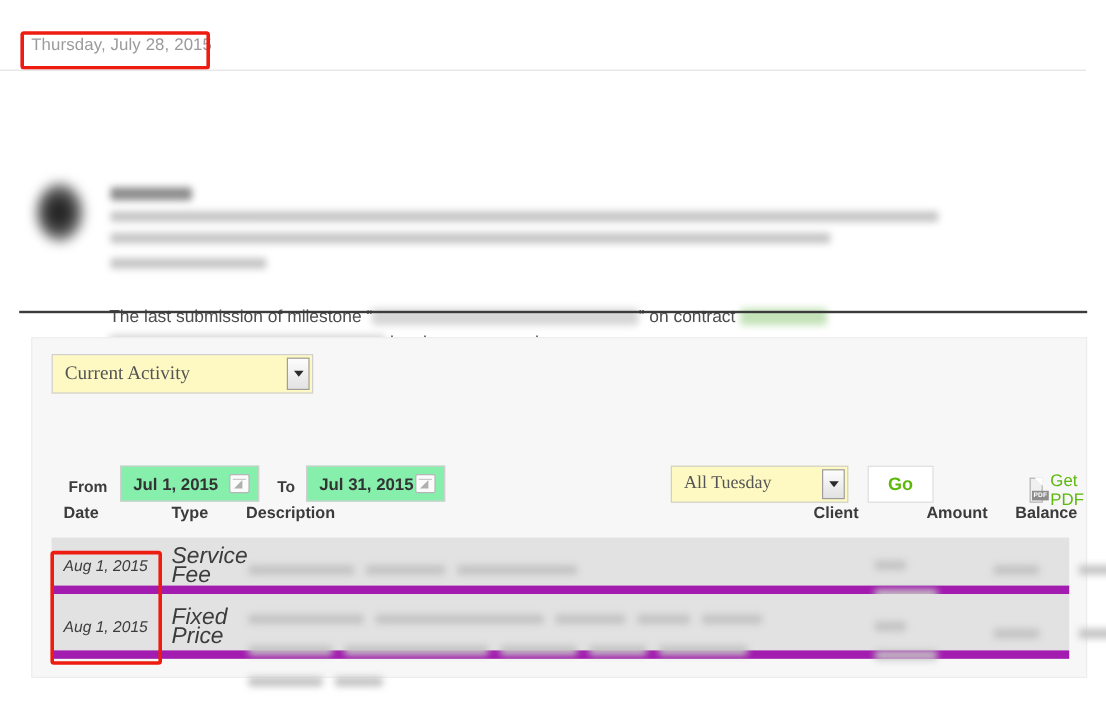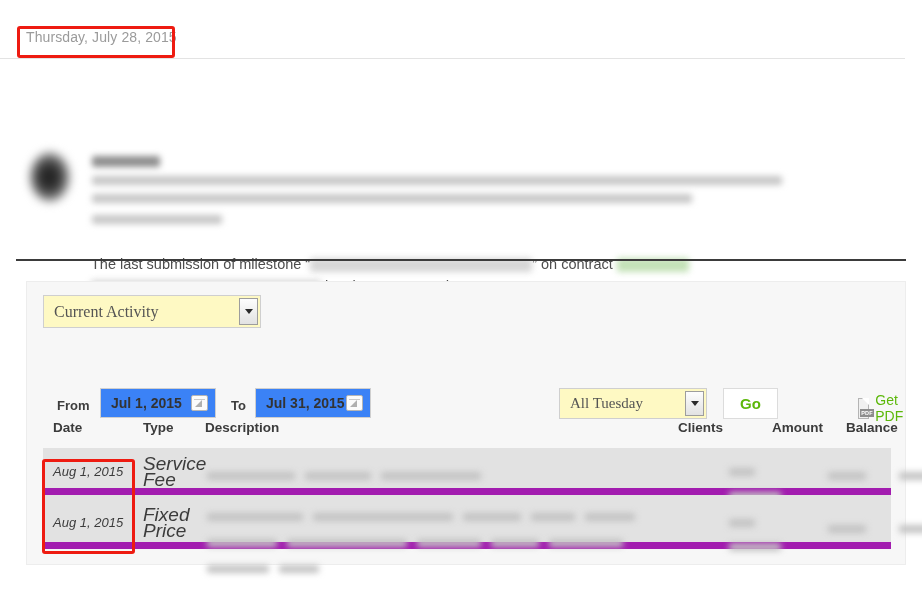--- a/index.html
+++ b/index.html
@@ -202,21 +202,21 @@
     position: absolute;
     top: 10px;
   }
   .lbl-from { left: 14px; }
   .lbl-to   { left: 188px; }
 
   .date-field {
     position: absolute;
     top: 0;
     height: 30px;
-    background: #3b82f6;
+    background: #86efac;
     border: 1px solid #cfcfcf;
     box-sizing: border-box;
     display: flex;
     align-items: center;
     padding-left: 10px;
     font-size: 14px;
     font-weight: bold;
     color: #333333;
   }
   .df-from { left: 57px;  width: 116px; }
@@ -470,21 +470,21 @@
       </span>
       <span class="getpdf-label">Get PDF</span>
     </div>
   </div>
 
   <div class="table">
     <div class="thead">
       <span class="th th-date">Date</span>
       <span class="th th-type">Type</span>
       <span class="th th-desc">Description</span>
-      <span class="th th-client">Clients</span>
+      <span class="th th-client">Client</span>
       <span class="th th-amount">Amount</span>
       <span class="th th-balance">Balance</span>
     </div>
 
     <div class="row row-1">
       <span class="cell-date">Aug 1, 2015</span>
       <span class="cell-type">Service Fee</span>
       <span class="blurgrp desc-1">
         <i class="bl" style="width:88px"></i><i class="bl" style="width:66px"></i><i class="bl" style="width:100px"></i>
       </span>

